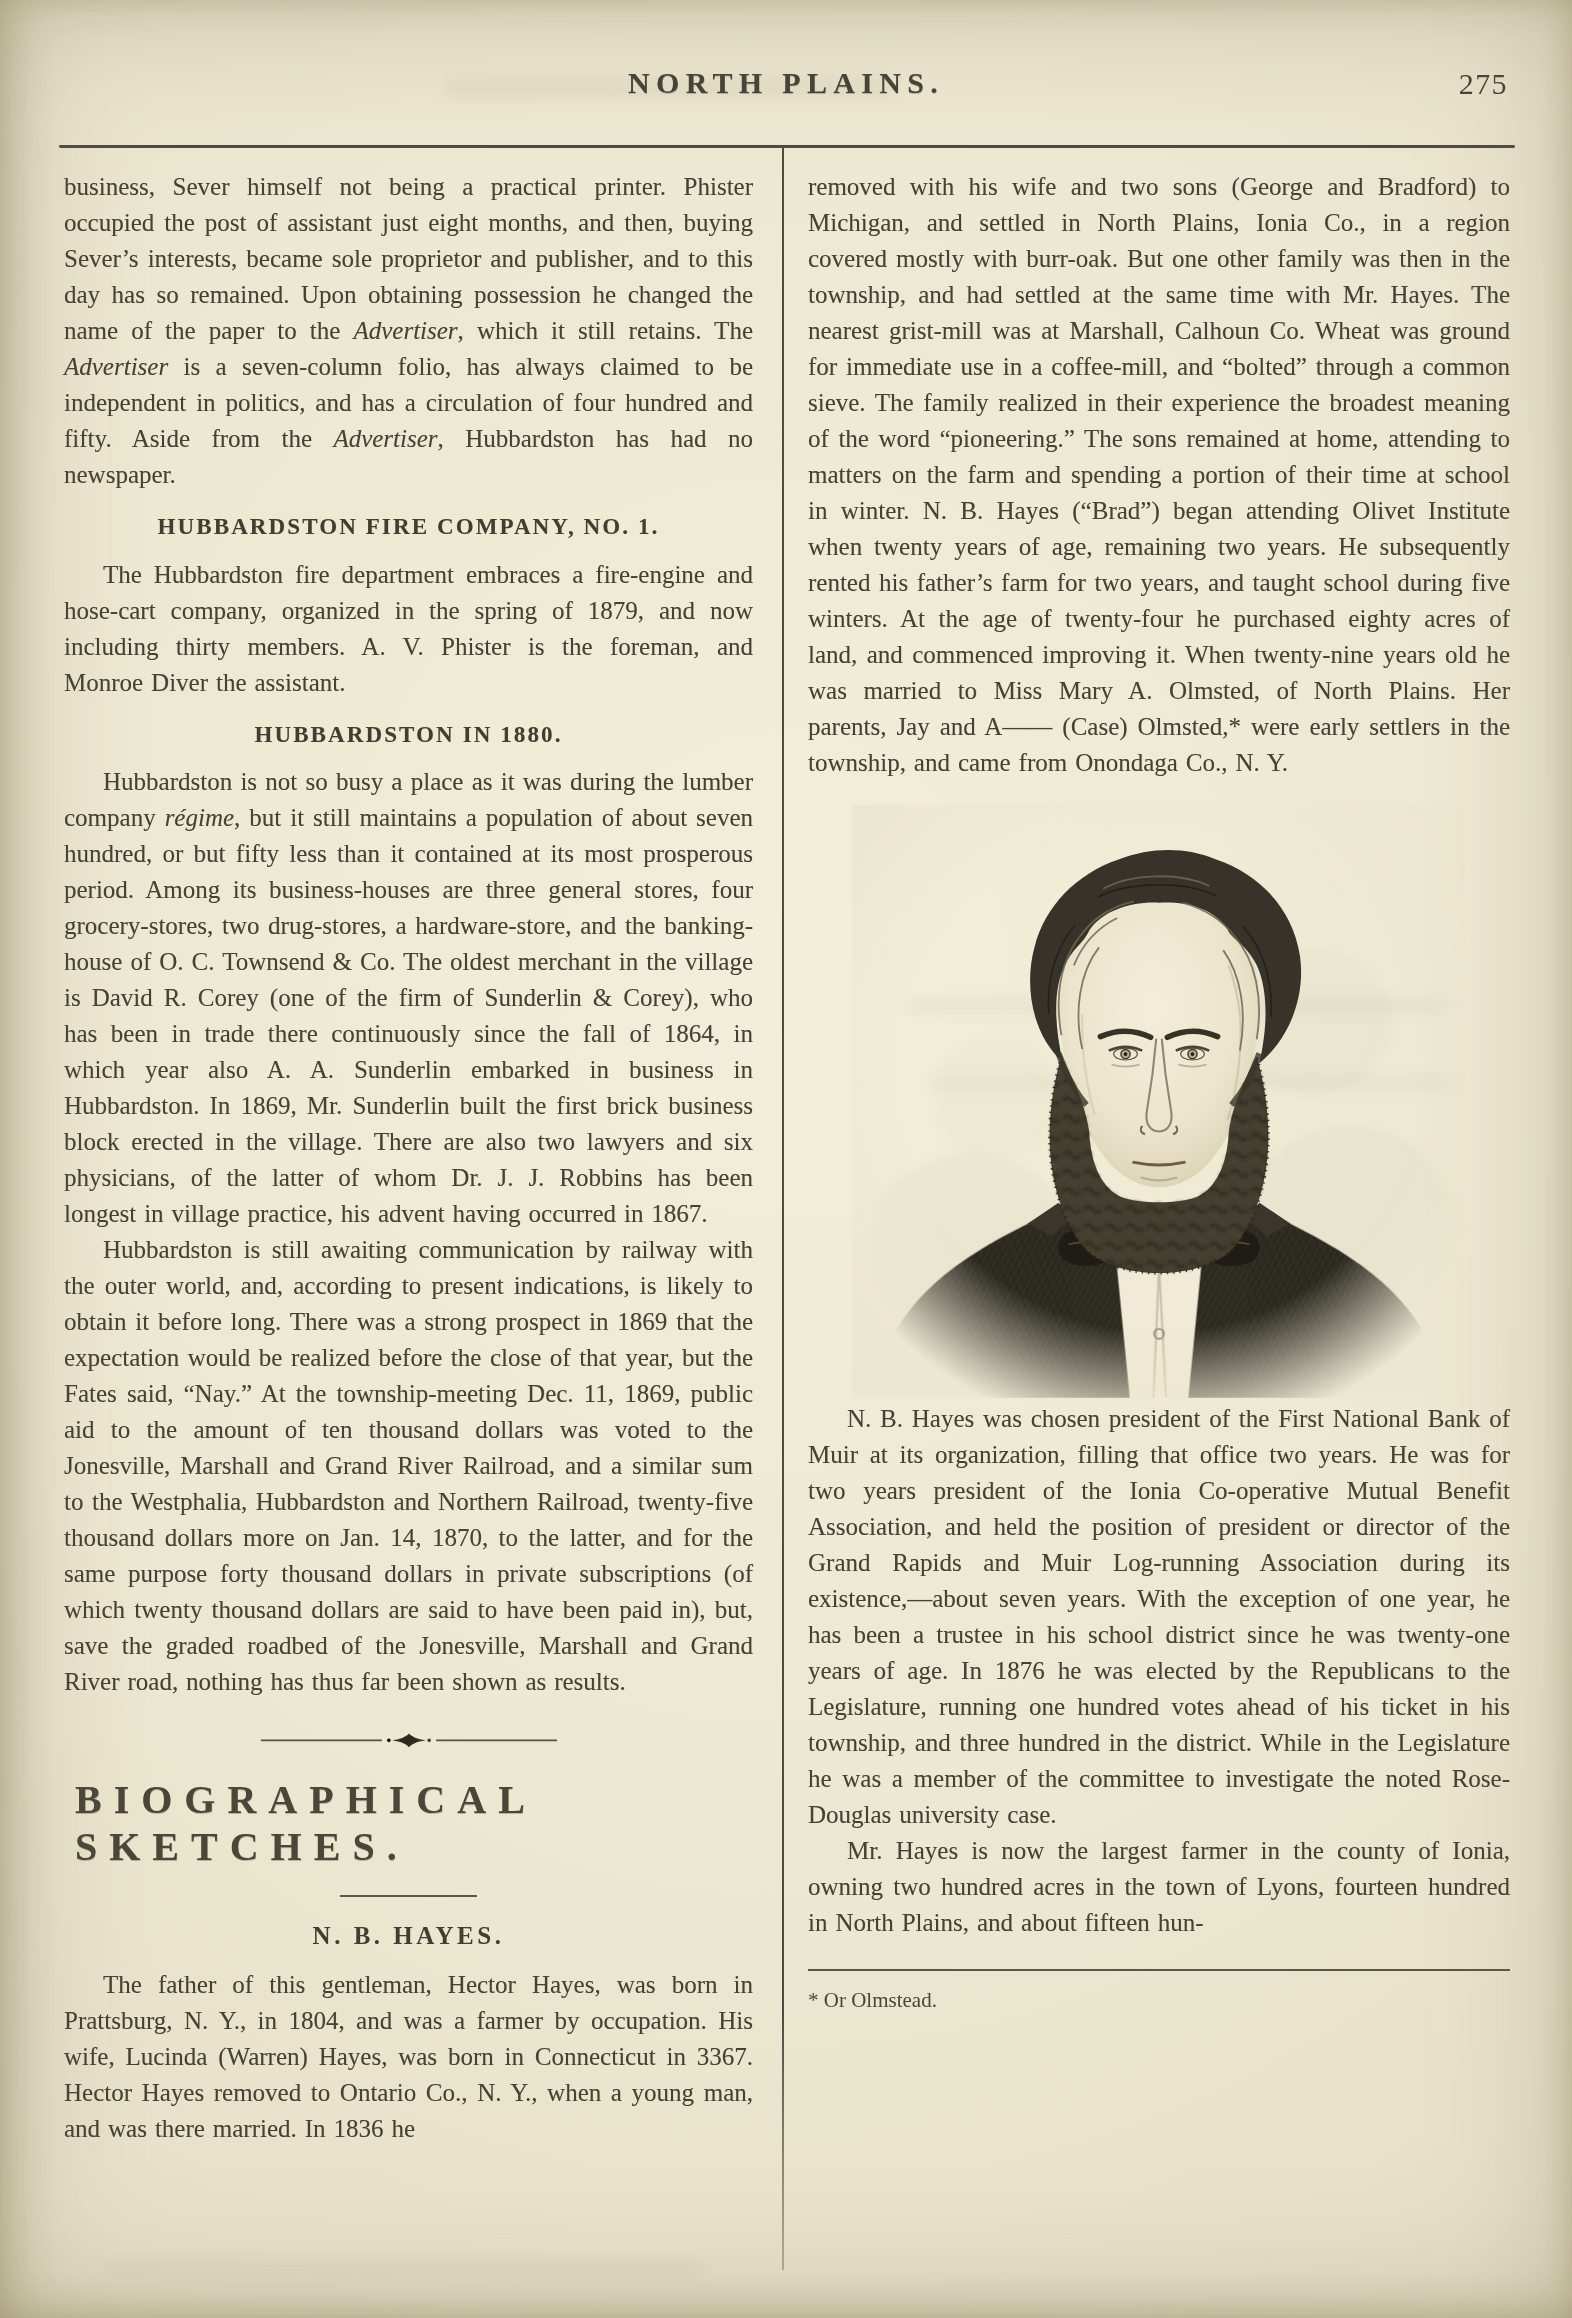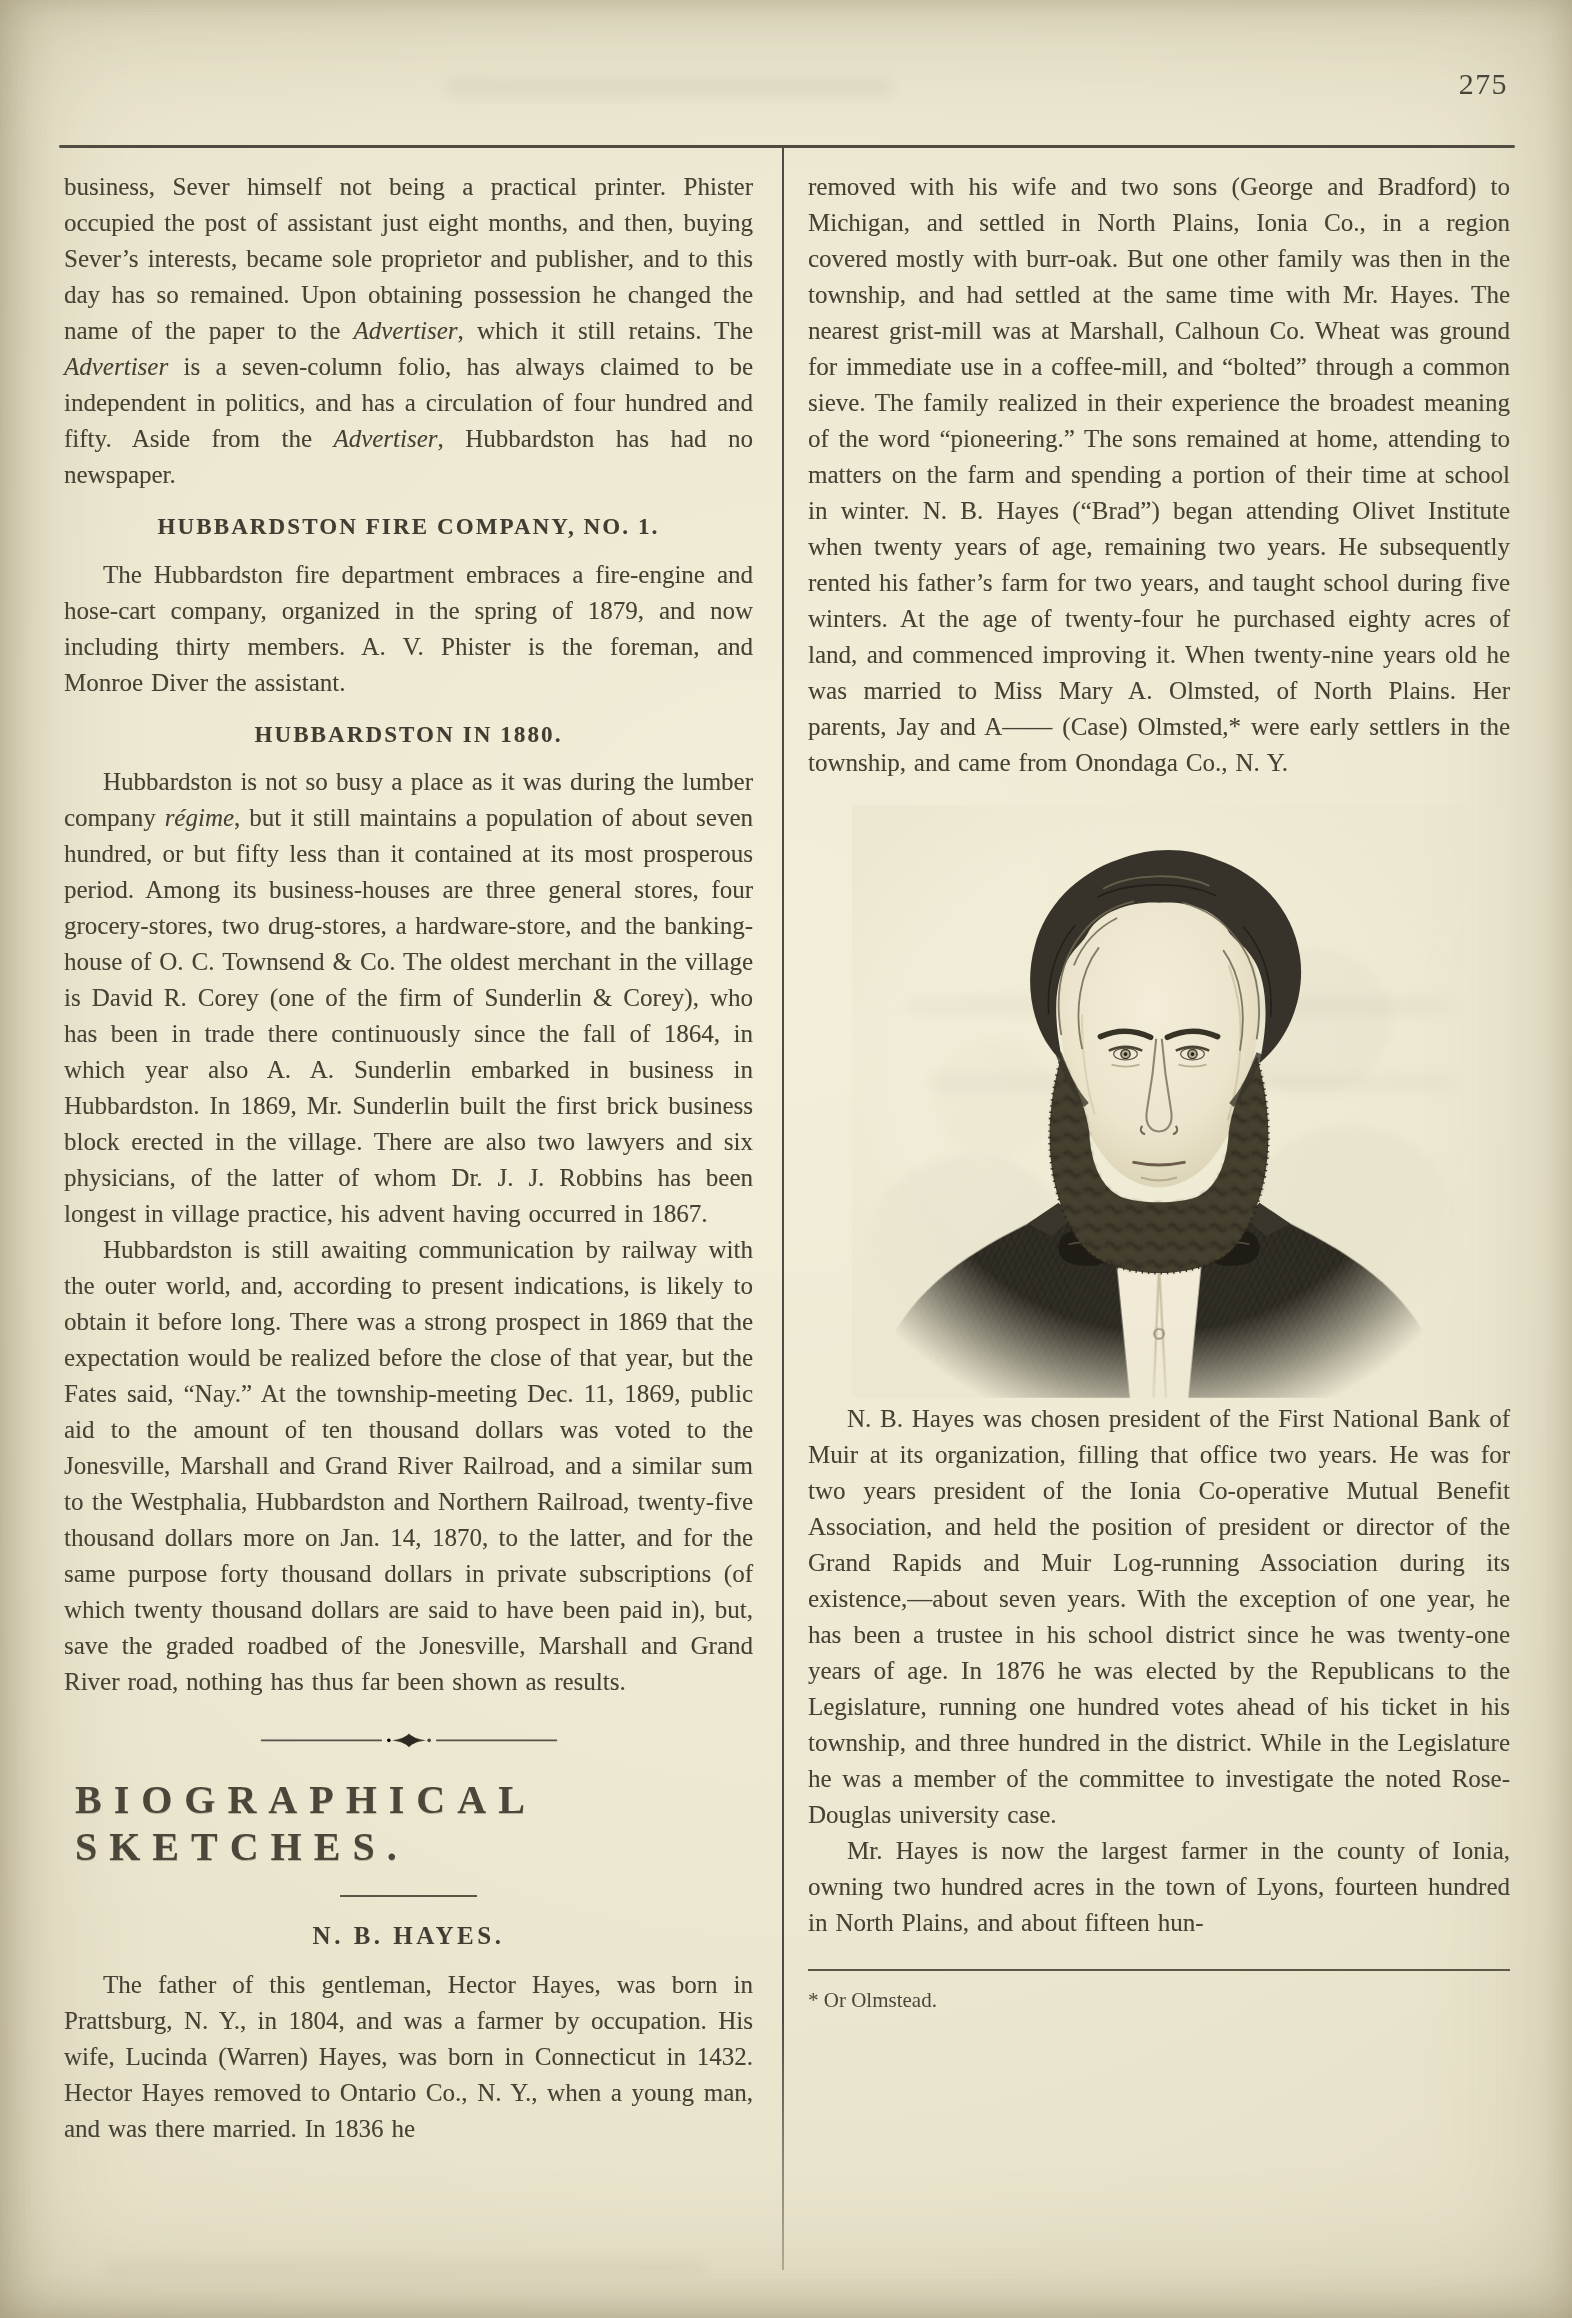--- a/index.html
+++ b/index.html
@@ -45,20 +45,21 @@
 </head>
 <body>
 
 <div class="page">
 
   <div class="bleed" style="left:446px;top:78px;width:446px;height:19.5px;opacity:0.07;"></div>
   <div class="bleed" style="left:907px;top:997px;width:544px;height:18px;opacity:0.05;"></div>
   <div class="bleed" style="left:928px;top:1074px;width:530px;height:16.7px;opacity:0.045;"></div>
   <div class="bleed" style="left:105px;top:2260px;width:600px;height:16.7px;opacity:0.05;"></div>
 
+  <div class="hdr-title">NORTH PLAINS.</div>
   <div class="hdr-num">275</div>
   <div class="top-rule"></div>
   <div class="col-divider"></div>
 
   <div class="col col-left">
     <p class="para"><span>business, Sever himself not being a practical printer.  Phister occupied the post of assistant just eight months, and then, buying Sever’s interests, became sole proprietor and publisher, and to this day has so remained.  Upon obtaining possession he changed the name of the paper to the </span><em>Advertiser</em><span>, which it still retains.  The </span><em>Advertiser</em><span> is a seven-column folio, has always claimed to be independent in politics, and has a circulation of four hundred and fifty.  Aside from the </span><em>Advertiser</em><span>, Hubbardston has had no newspaper.</span></p>
     <h3 class="sec-heading">HUBBARDSTON FIRE COMPANY, NO. 1.</h3>
     <p class="para indent"><span>The Hubbardston fire department embraces a fire-engine and hose-cart company, organized in the spring of 1879, and now including thirty members.  A. V. Phister is the foreman, and Monroe Diver the assistant.</span></p>
     <h3 class="sec-heading">HUBBARDSTON IN 1880.</h3>
     <p class="para indent"><span>Hubbardston is not so busy a place as it was during the lumber company </span><em>régime</em><span>, but it still maintains a population of about seven hundred, or but fifty less than it contained at its most prosperous period.  Among its business-houses are three general stores, four grocery-stores, two drug-stores, a hardware-store, and the banking-house of O. C. Townsend &amp; Co.  The oldest merchant in the village is David R. Corey (one of the firm of Sunderlin &amp; Corey), who has been in trade there continuously since the fall of 1864, in which year also A. A. Sunderlin embarked in business in Hubbardston.  In 1869, Mr. Sunderlin built the first brick business block erected in the village.  There are also two lawyers and six physicians, of the latter of whom Dr. J. J. Robbins has been longest in village practice, his advent having occurred in 1867.</span></p>
@@ -72,21 +73,21 @@
 6"></circle>
         <circle cx="244" cy="12" r="2.6" fill="#454136"></circle>
         <path d="M215 2 C221 8 227 9.5 239 12 C227 14.5 221 16 215 22 C209 16 203 14.5 191 12 C203 9.5 209 8 215 2 Z" fill="#3e3a30"></path>
         <path d="M201 12 C206 9 210 7 215 4 C220 7 224 9 229 12 C224 15 220 17 215 20 C210 17 206 15 201 12 Z" fill="#2c2921"></path>
       </svg>
     </div>
 
     <h1 class="bio-heading">BIOGRAPHICAL SKETCHES.</h1>
     <div class="short-rule"></div>
     <h2 class="hayes-heading">N. B. HAYES.</h2>
-    <p class="para indent"><span>The father of this gentleman, Hector Hayes, was born in Prattsburg, N. Y., in 1804, and was a farmer by occupation.  His wife, Lucinda (Warren) Hayes, was born in Connecticut in 1432.  Hector Hayes removed to Ontario Co., N. Y., when a young man, and was there married.  In 1836 he</span></p>
+    <p class="para indent"><span>The father of this gentleman, Hector Hayes, was born in Prattsburg, N. Y., in 1804, and was a farmer by occupation.  His wife, Lucinda (Warren) Hayes, was born in Connecticut in 3367.  Hector Hayes removed to Ontario Co., N. Y., when a young man, and was there married.  In 1836 he</span></p>
   </div>
 
   <div class="col col-right">
     <p class="para"><span>removed with his wife and two sons (George and Bradford) to Michigan, and settled in North Plains, Ionia Co., in a region covered mostly with burr-oak.  But one other family was then in the township, and had settled at the same time with Mr. Hayes.  The nearest grist-mill was at Marshall, Calhoun Co.  Wheat was ground for immediate use in a coffee-mill, and “bolted” through a common sieve.  The family realized in their experience the broadest meaning of the word “pioneering.”  The sons remained at home, attending to matters on the farm and spending a portion of their time at school in winter.  N. B. Hayes (“Brad”) began attending Olivet Institute when twenty years of age, remaining two years.  He subsequently rented his father’s farm for two years, and taught school during five winters.  At the age of twenty-four he purchased eighty acres of land, and commenced improving it.  When twenty-nine years old he was married to Miss Mary A. Olmsted, of North Plains.  Her parents, Jay and A—— (Case) Olmsted,* were early settlers in the township, and came from Onondaga Co., N. Y.</span></p>
 
     <svg class="portrait" width="614" height="593" viewBox="0 0 880 850">
       <defs>
         <pattern id="hatchLight" width="9" height="9" patternUnits="userSpaceOnUse" patternTransform="rotate(36)">
           <line x1="0" y1="0" x2="0" y2="9" stroke="#8f8a74" stroke-width="1.6"></line>
         </pattern>

